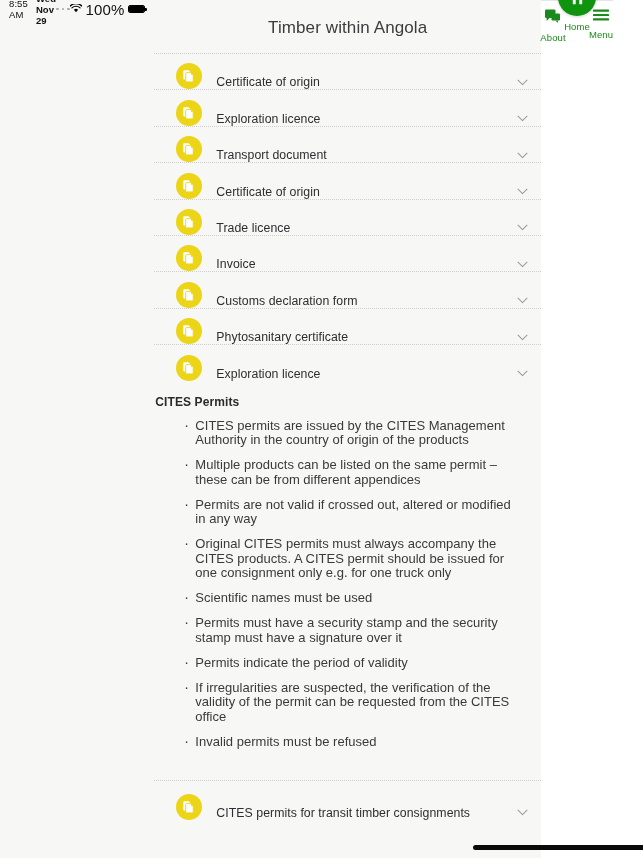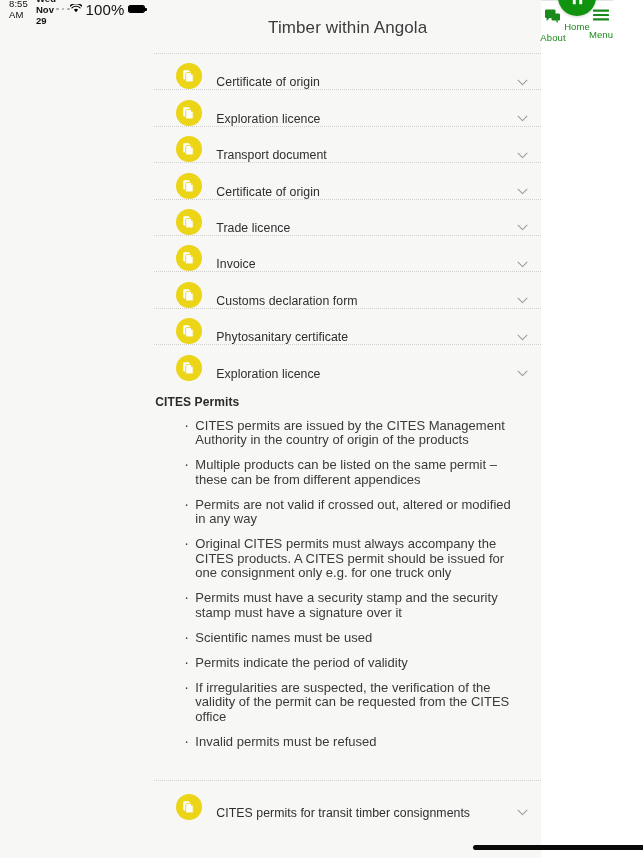--- a/index.html
+++ b/index.html
@@ -407,22 +407,22 @@
       </div>
     </div>
 
     <div class="cites-block">
       <div class="cites-heading">CITES Permits</div>
       <ul class="bullets">
         <li>CITES permits are issued by the CITES Management Authority in the country of origin of the products</li>
         <li>Multiple products can be listed on the same permit – these can be from different appendices</li>
         <li>Permits are not valid if crossed out, altered or modified in any way</li>
         <li>Original CITES permits must always accompany the CITES products. A CITES permit should be issued for one consignment only e.g. for one truck only</li>
+        <li>Scientific names must be used</li>
         <li>Permits must have a security stamp and the security stamp must have a signature over it</li>
-        <li>Scientific names must be used</li>
         <li>Permits indicate the period of validity</li>
         <li>If irregularities are suspected, the verification of the validity of the permit can be requested from the CITES office</li>
         <li>Invalid permits must be refused</li>
       </ul>
     </div>
 
     <div class="acc-list tail-list">
       <div class="acc-row">
         <span class="doc-icon">
           <svg width="14" height="14" viewBox="0 0 14 14">

